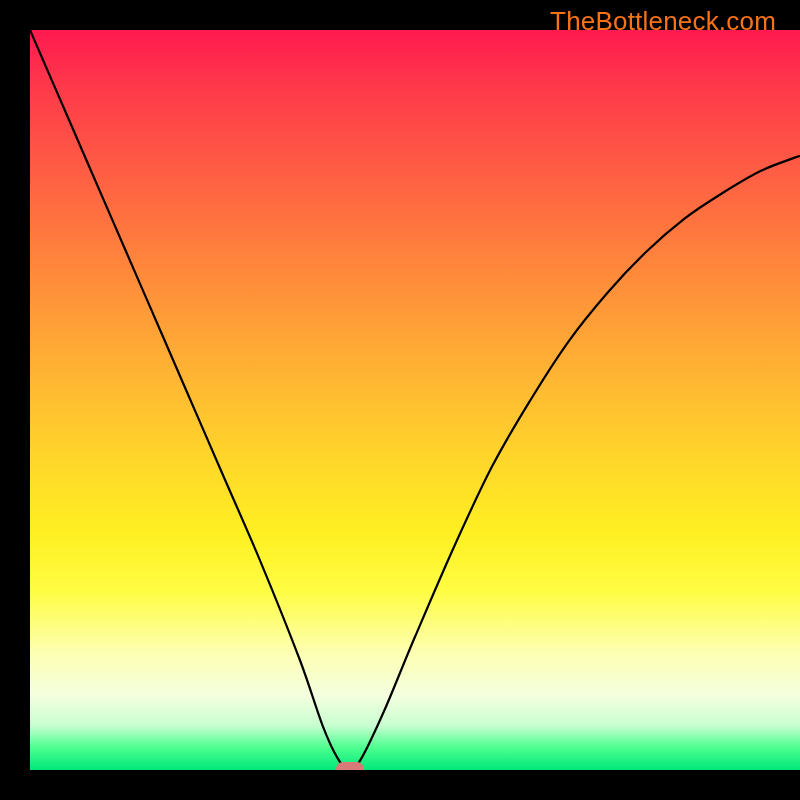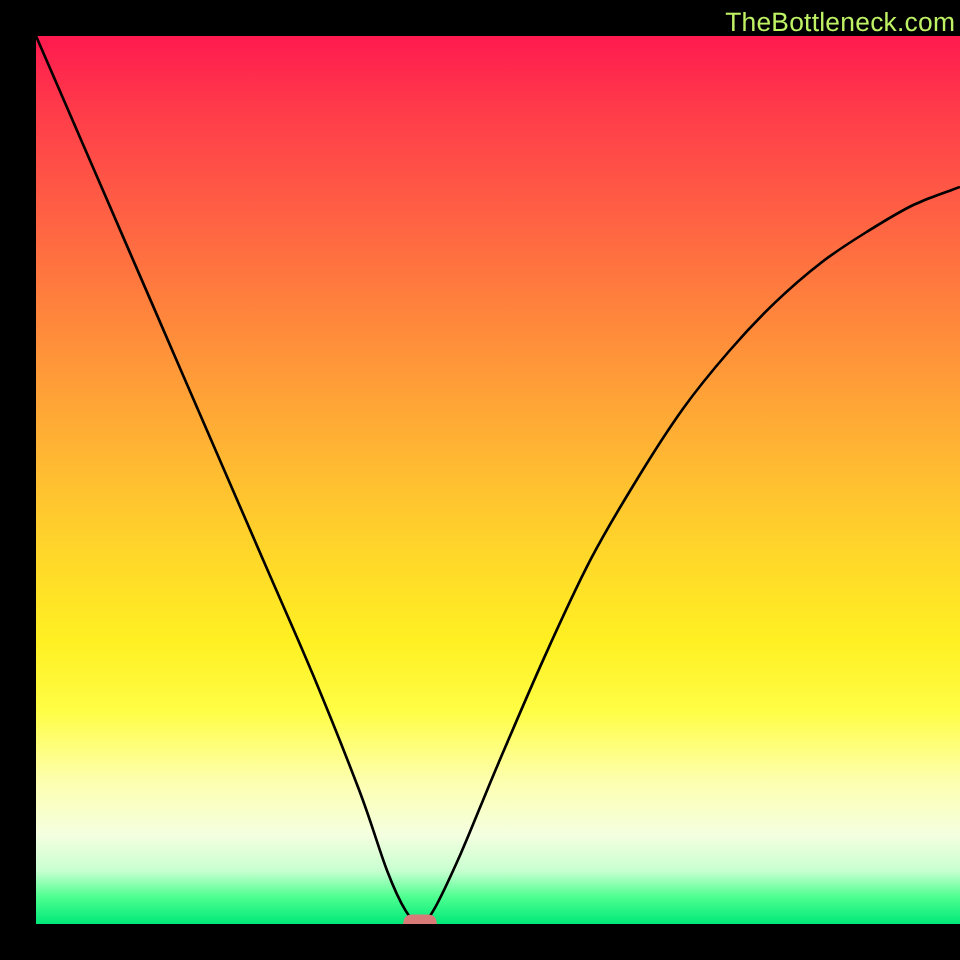--- a/index.html
+++ b/index.html
@@ -7,23 +7,23 @@
     width: 800px;
     height: 800px;
     background: #000;
     position: relative;
     font-family: Arial, Helvetica, sans-serif;
     overflow: hidden;
   }
   .watermark {
     position: absolute;
     top: 6px;
-    right: 4px;
-    color: #bef264;
-    font-size: 22px;
+    right: 24px;
+    color: #f97316;
+    font-size: 26px;
     z-index: 10;
     letter-spacing: 0.2px;
   }
   .plot {
     position: absolute;
     left: 30px;
     top: 30px;
     width: 770px;   
     height: 740px;  
     overflow: hidden;

